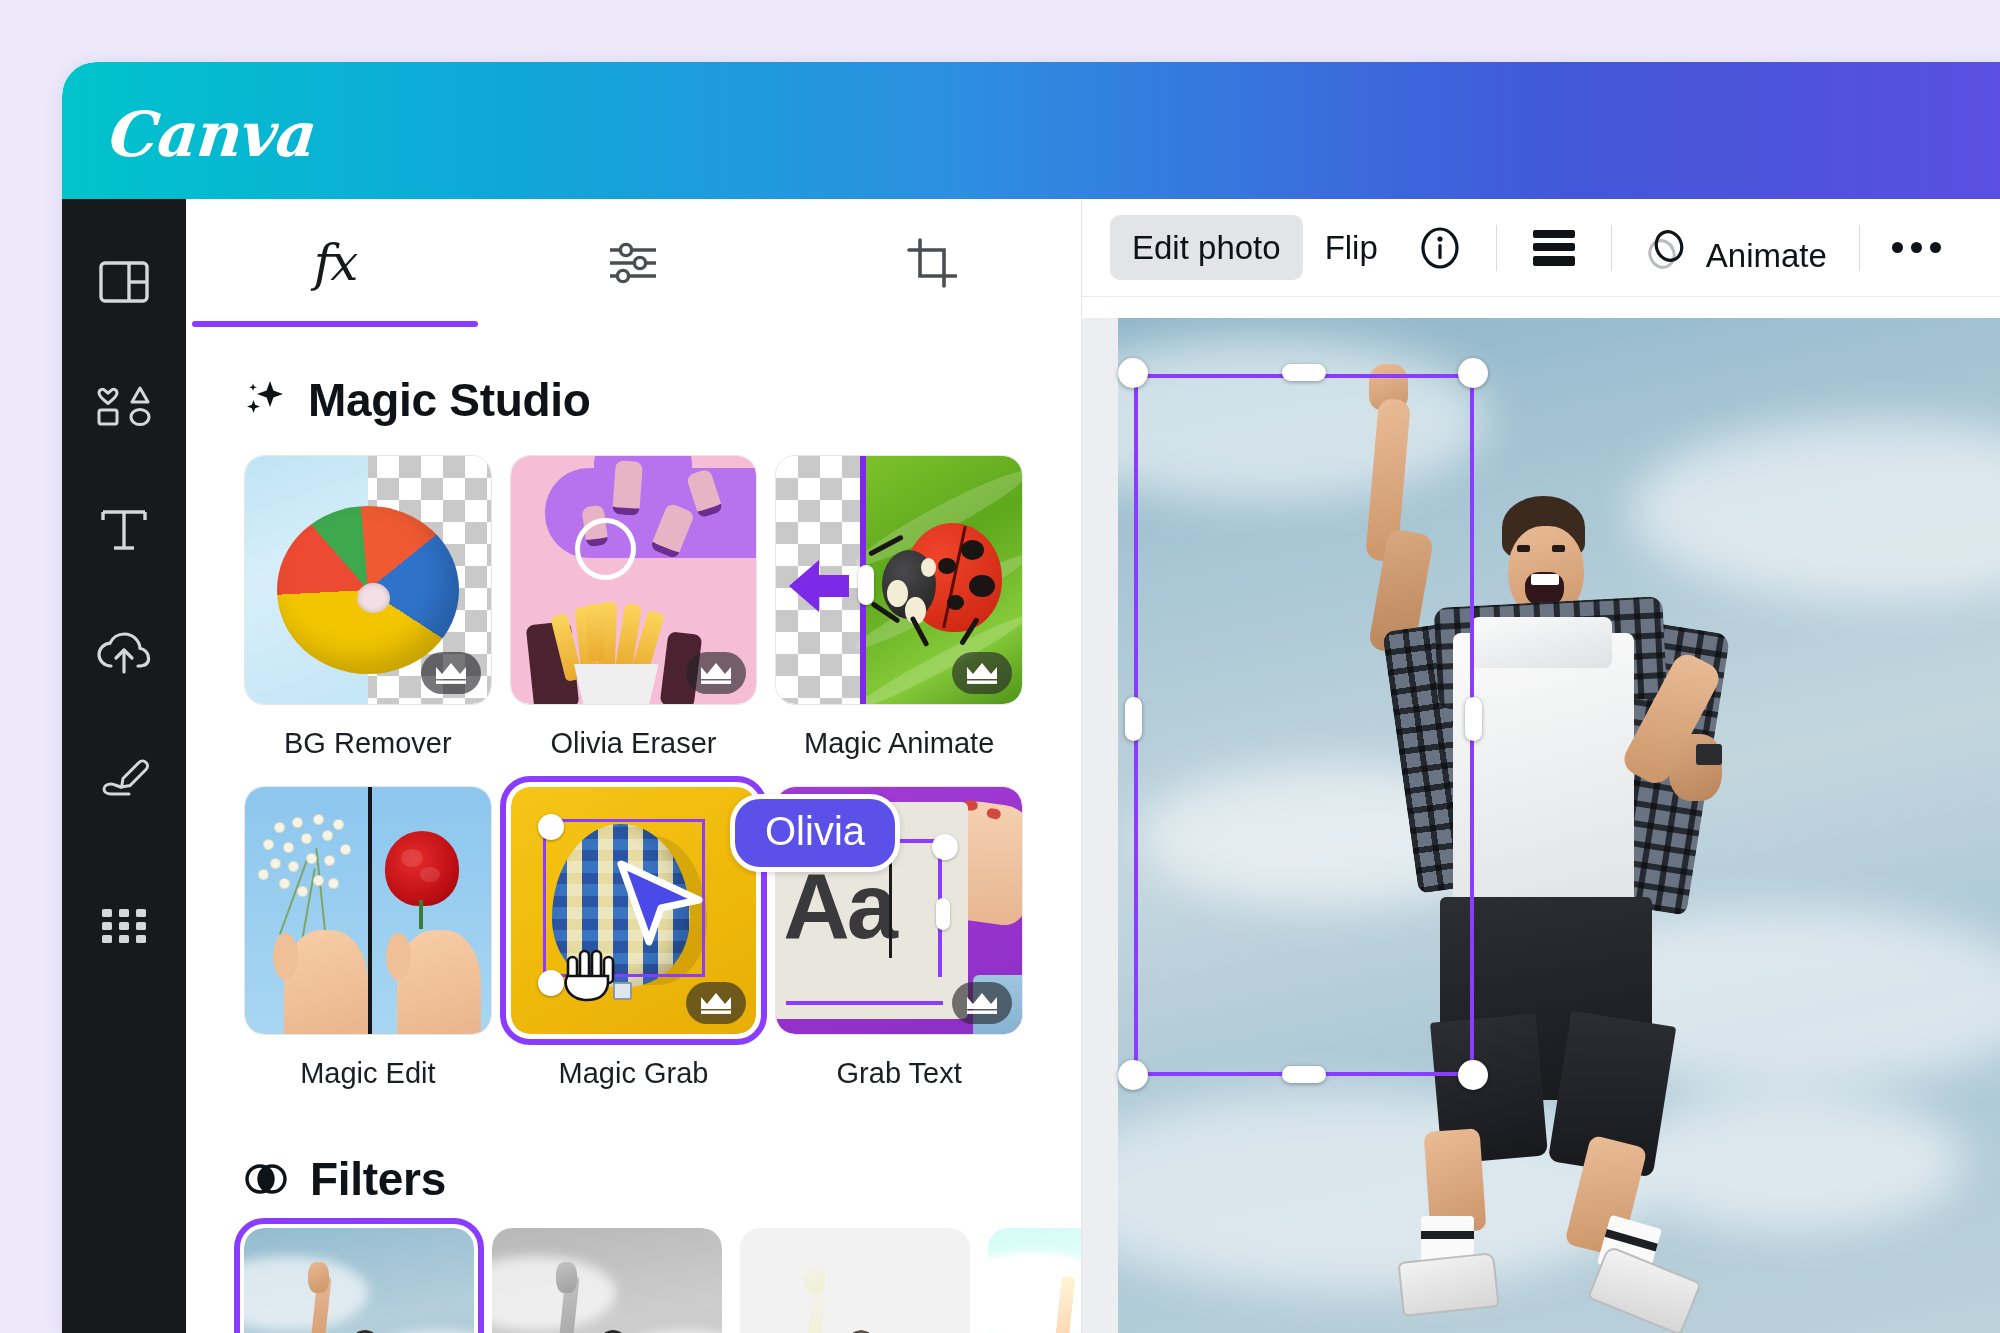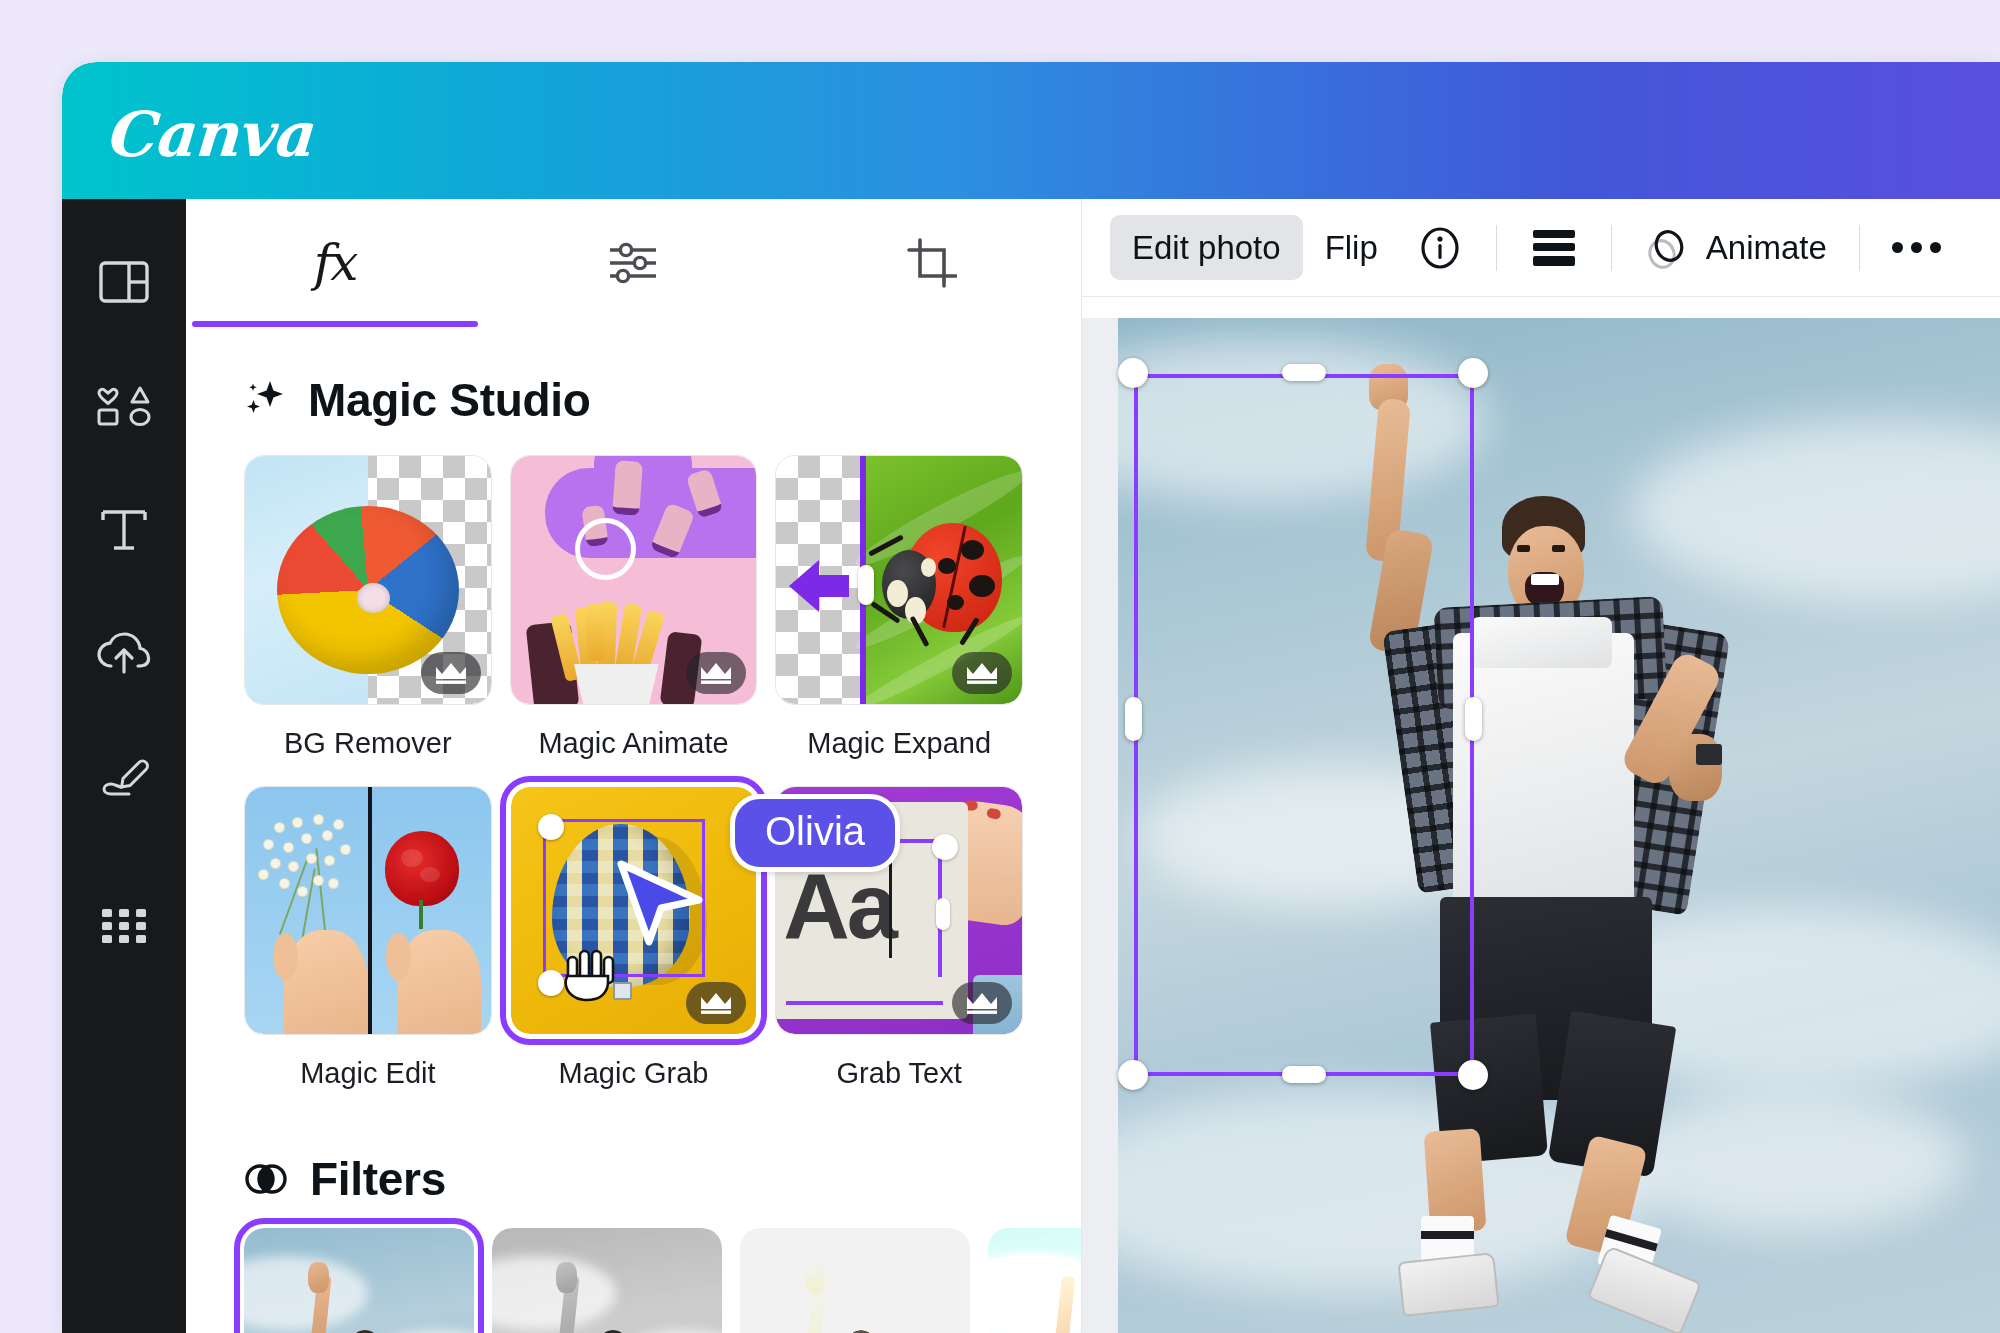--- a/index.html
+++ b/index.html
@@ -453,21 +453,21 @@
     cursor: pointer;
     white-space: nowrap;
     line-height: 1;
   }
   .tb-btn.pressed { background: #E3E4E8; }
   .tb-icon-btn {
     display:flex; align-items:center; justify-content:center;
     padding: 10px 16px; border-radius: 10px; cursor:pointer;
   }
   .tb-sep { width:1px; height:46px; background:#D9DBE0; margin: 0 16px; }
-  .tb-animate { display:flex; align-items:center; gap:14px; padding: 12px 16px; border-radius:10px; cursor:pointer; }
+  .tb-animate { display:flex; align-items:flex-end; gap:14px; padding: 12px 16px; border-radius:10px; cursor:pointer; }
   .tb-dots { display:flex; gap:8px; padding: 18px 16px; border-radius:10px; cursor:pointer; }
   .tb-dots i { width:11px; height:11px; background:#0E1318; border-radius:50%; display:block; }
 
   .canvas-stage {
     position: absolute;
     left: 0; top: 119px;
     width: 918px; height: 1015px;
     background: #EDEEF1;
     overflow: hidden;
   }
@@ -670,21 +670,21 @@
                 <div class="cup"></div>
               </div>
               <div class="crown-badge">
                 <svg width="34" height="24" viewBox="0 0 34 24">
                   <path d="M2 6l6 7 9-11 9 11 6-7v12H2V6z" fill="#fff"></path>
                   <rect x="2" y="19.5" width="30" height="3.4" fill="#fff"></rect>
                 </svg>
               </div>
             </div>
           </div>
-          <div class="tool-label">Magic Animate</div>
+          <div class="tool-label">Olivia Eraser</div>
         </div>
 
         <div class="tool-cell">
           <div class="tool-thumb">
             <div class="thumb-inner">
               <div class="checker"></div>
               <div class="leaf-half">
                 <div class="leaf-vein" style="left:-10%;top:20%;width:120%;height:10%;"></div>
                 <div class="leaf-vein" style="left:-10%;top:55%;width:120%;height:8%;"></div>
                 <div class="leaf-vein" style="left:-10%;top:80%;width:120%;height:7%;"></div>
@@ -709,21 +709,21 @@
                 <div class="lb-leg" style="right:14%;top:92%;width:24%;height:5px;transform:rotate(-58deg);"></div>
               </div>
               <div class="crown-badge">
                 <svg width="34" height="24" viewBox="0 0 34 24">
                   <path d="M2 6l6 7 9-11 9 11 6-7v12H2V6z" fill="#fff"></path>
                   <rect x="2" y="19.5" width="30" height="3.4" fill="#fff"></rect>
                 </svg>
               </div>
             </div>
           </div>
-          <div class="tool-label">Magic Expand</div>
+          <div class="tool-label">Magic Animate</div>
         </div>
 
         <div class="tool-cell">
           <div class="tool-thumb">
             <div class="thumb-inner">
               <div class="me-bg"></div>
               <div class="me-divider"></div>
               <div class="babybreath">
                 <div class="bb-stem" style="left:46%;top:44%;height:56%;transform:rotate(10deg);"></div>
                 <div class="bb-stem" style="left:34%;top:34%;height:60%;transform:rotate(20deg);"></div>

